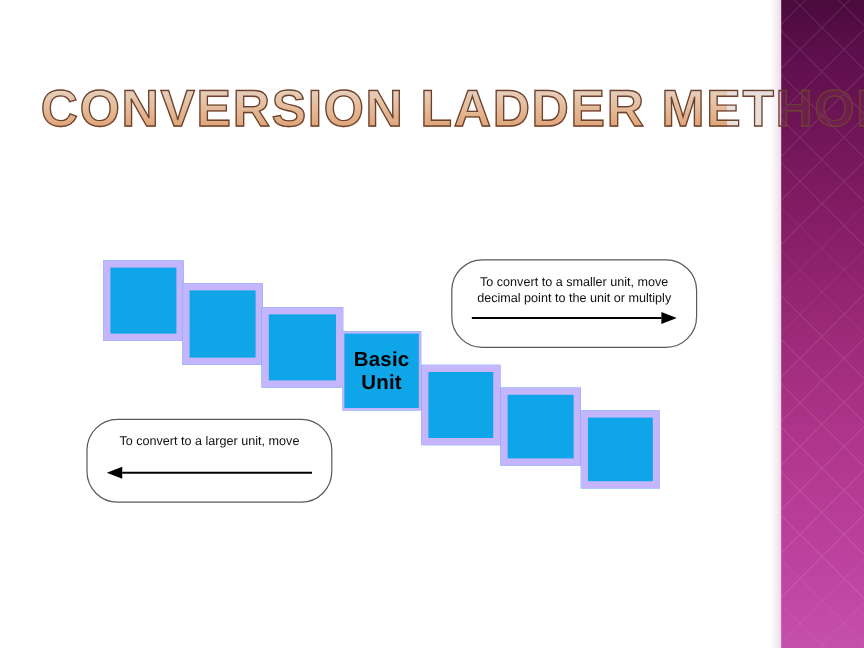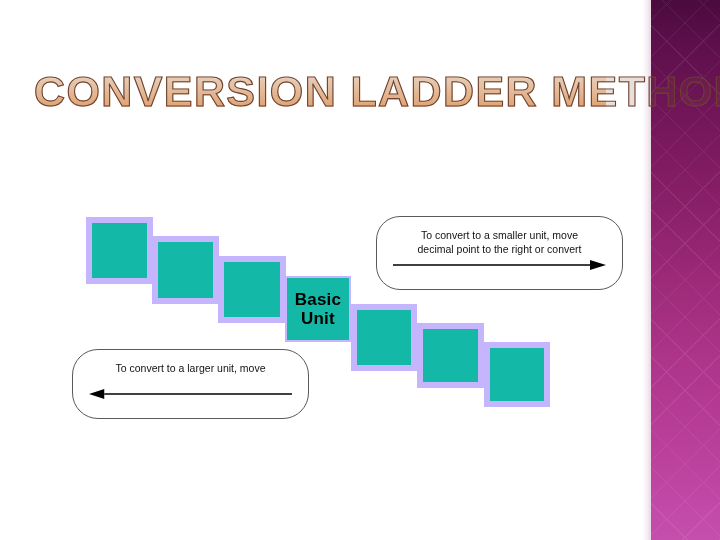--- a/index.html
+++ b/index.html
@@ -85,21 +85,21 @@
   #ladder {
     position: absolute;
     left: 0;
     top: 0;
     width: 640px;
     height: 540px;
   }
   .step-box {
     position: absolute;
     box-sizing: border-box;
-    background: #14b8a6;
+    background: #0ea5e9;
     border: 6px solid #c4b5fd;
   }
   .step-box.basic {
     border-width: 2px;
     z-index: 5;
   }
   .step-label {
     position: absolute;
     left: 0;
     right: 0;
@@ -134,22 +134,22 @@
   }
   .callout-arrow {
     position: absolute;
     left: 16px;
     right: 16px;
     bottom: 17px;
     height: 14px;
   }
   .callout-arrow svg { display: block; width: 100%; height: 14px; }
 
-  #callout-right { left: 376px; top: 216px; width: 247px; height: 74px; border-radius: 24px; }
-  #callout-left  { left: 72px;  top: 349px; width: 237px; height: 70px; }
+  #callout-right { left: 376px; top: 216px; width: 205px; height: 74px; }
+  #callout-left  { left: 72px;  top: 349px; width: 205px; height: 70px; }
 </style>
 </head>
 <body>
 
 <div id="slide">
 
   <div id="side-band">
     <div class="band-gradient"></div>
     <div class="band-pattern"></div>
     <div class="band-edge"></div>
@@ -171,21 +171,21 @@
 
     <div class="step-box" style="left:351px; top:304px; width:66px; height:67px;"></div>
 
     <div class="step-box" style="left:417px; top:323px; width:67px; height:65px;"></div>
 
     <div class="step-box" style="left:484px; top:342px; width:66px; height:65px;"></div>
 
   </div>
 
   <div class="callout" id="callout-right">
-    <div class="callout-text"><span>To convert to a smaller unit, move</span><br><span>decimal  point to the right or convert</span></div>
+    <div class="callout-text"><span>To convert to a smaller unit, move</span><br><span>decimal  point to the unit or multiply</span></div>
     <div class="callout-arrow">
       <svg viewBox="0 0 173 14" preserveAspectRatio="none" aria-hidden="true">
         <line x1="0" y1="7" x2="160" y2="7" stroke="#000000" stroke-width="1.6"></line>
         <polygon points="160,2 173,7 160,12" fill="#000000"></polygon>
       </svg>
     </div>
   </div>
 
   <div class="callout" id="callout-left">
     <div class="callout-text"><span>To convert to a larger unit, move</span><br></div>

